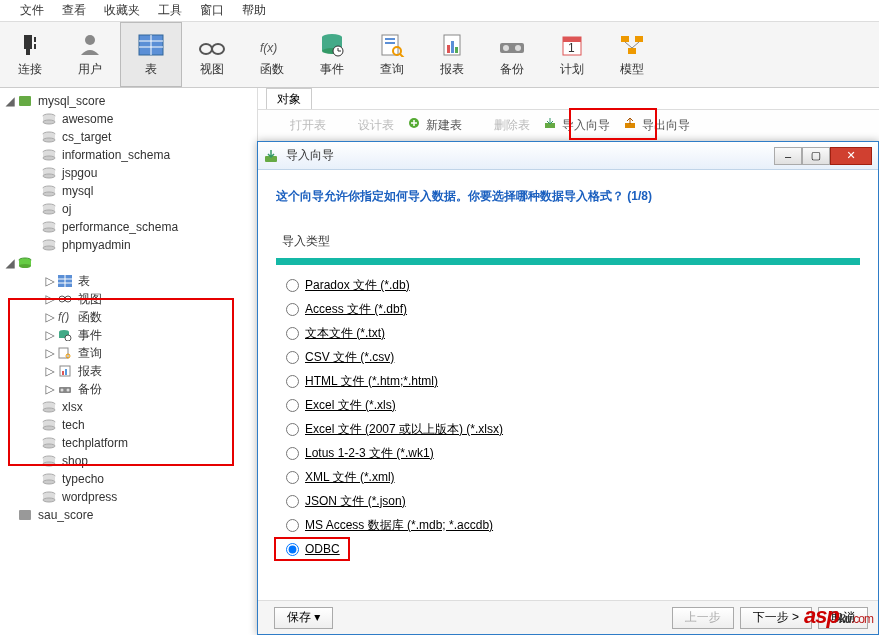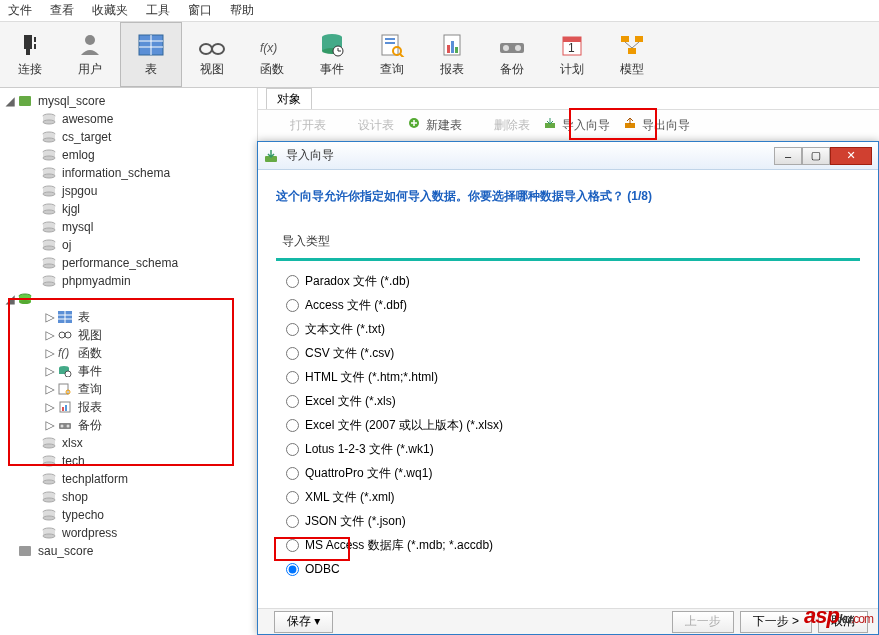--- a/index.html
+++ b/index.html
@@ -1,18 +1,18 @@
 <!DOCTYPE html>
 <html><head>
 <meta charset="utf-8">
 <style>
 * { margin: 0; padding: 0; box-sizing: border-box; font-family: "Microsoft YaHei", sans-serif; font-size: 12px; }
 body { background: #fff; width: 879px; height: 635px; overflow: hidden; position: relative; }
 
-.menubar { display: flex; height: 22px; background: #fff; border-bottom: 1px solid #ddd; padding-left: 8px; gap: 18px; align-items: center; color: #333; }
+.menubar { display: flex; height: 22px; background: #fff; border-bottom: 1px solid #ddd; padding-left: 20px; gap: 18px; align-items: center; color: #333; }
 .menubar span { cursor: default; }
 
 .toolbar { display: flex; height: 66px; background: #f5f5f5; border-bottom: 1px solid #ccc; }
 .tb-item { display: flex; flex-direction: column; align-items: center; justify-content: center; padding: 4px 14px; gap: 2px; cursor: pointer; }
 .tb-item.active { background: #e8e8e8; border: 1px solid #bbb; }
 .tb-item .icon { width: 32px; height: 28px; display: flex; align-items: center; justify-content: center; }
 .tb-item .label { font-size: 12px; color: #333; }
 
 .main { display: flex; height: calc(100% - 88px); }
 .sidebar { width: 258px; border-right: 1px solid #ddd; background: #fff; overflow: hidden; padding-top: 4px; }
@@ -38,26 +38,26 @@
 .dlg-title { height: 28px; background: linear-gradient(#fff, #e8f0fa); display: flex; align-items: center; padding: 0 6px; border-bottom: 1px solid #c0d4e8; }
 .dlg-title .ic { width: 16px; margin-right: 6px; }
 .dlg-title .txt { flex: 1; color: #333; }
 .dlg-title .wbtns { display: flex; gap: 0; }
 .dlg-title .wbtn { width: 28px; height: 18px; border: 1px solid #aaa; background: linear-gradient(#fafafa,#e0e0e0); display: flex; align-items: center; justify-content: center; font-size: 11px; }
 .dlg-title .wbtn.close { background: #d04030; color: #fff; border-color: #a02010; width: 42px; }
 
 .dlg-body { padding: 18px 18px 0 18px; }
 .dlg-heading { color: #1a5fbf; font-size: 12px; font-weight: bold; margin-bottom: 28px; }
 .fieldset-label { color: #333; margin-bottom: 8px; padding-left: 6px; }
-.radio-list { border-top: 3px solid #14b8a6; padding: 8px 0 0 10px;}
+.radio-list { border-top: 7px solid #14b8a6; padding: 8px 0 0 10px; text-decoration: underline;}
 .radio-item { display: flex; align-items: center; height: 24px; gap: 6px; cursor: pointer; }
 .radio-item input { margin: 0; }
 .redbox3 { position: absolute; border: 2px solid #e60000; pointer-events: none; }
 
-.dlg-footer { position: absolute; bottom: 0; left: 0; right: 0; height: 26px; border-top: 1px solid #ddd; display: flex; align-items: center; padding: 0 10px; background: #f5f5f5; }
+.dlg-footer { position: absolute; bottom: 0; left: 0; right: 0; height: 34px; border-top: 1px solid #ddd; display: flex; align-items: center; padding: 0 10px; background: #f5f5f5; }
 .dlg-footer .spacer { flex: 1; }
 .dlg-footer button { height: 22px; padding: 0 12px; margin-left: 6px; border: 1px solid #aaa; background: linear-gradient(#fff,#eee); cursor: pointer; font-size: 12px; }
 .dlg-footer button:disabled { color: #aaa; margin-left: 44px; }
 .dlg-footer .save-combo { display: flex; align-items: center; }
 .dlg-footer .save-combo button { border-radius: 0; }
 
 .watermark { position: absolute; right: 6px; bottom: 6px; font-weight: bold; font-style: italic; color: #c00; font-size: 22px; letter-spacing: -1px; pointer-events:none;}
 .watermark .k { color:#333; } .watermark .com{font-size:12px;color:#b91c1c;font-style:normal;font-weight:normal;}
 
 svg { display: block; }
@@ -229,54 +229,32 @@
       </div>
       <div class="tree-item lvl1">
         <span class="tree-toggle"></span>
         <span class="tree-icon">
           <svg width="14" height="12">
             <ellipse cx="7" cy="3" rx="6" ry="2" fill="#ddd" stroke="#aaa"></ellipse>
             <rect x="1" y="3" width="12" height="6" fill="#ddd"></rect>
             <ellipse cx="7" cy="9" rx="6" ry="2" fill="#ccc" stroke="#aaa"></ellipse>
           </svg>
         </span>
-        <span class="tree-label">emlog</span>
-      </div>
-      <div class="tree-item lvl1">
-        <span class="tree-toggle"></span>
-        <span class="tree-icon">
-          <svg width="14" height="12">
-            <ellipse cx="7" cy="3" rx="6" ry="2" fill="#ddd" stroke="#aaa"></ellipse>
-            <rect x="1" y="3" width="12" height="6" fill="#ddd"></rect>
-            <ellipse cx="7" cy="9" rx="6" ry="2" fill="#ccc" stroke="#aaa"></ellipse>
-          </svg>
-        </span>
         <span class="tree-label">information_schema</span>
       </div>
       <div class="tree-item lvl1">
         <span class="tree-toggle"></span>
         <span class="tree-icon">
           <svg width="14" height="12">
             <ellipse cx="7" cy="3" rx="6" ry="2" fill="#ddd" stroke="#aaa"></ellipse>
             <rect x="1" y="3" width="12" height="6" fill="#ddd"></rect>
             <ellipse cx="7" cy="9" rx="6" ry="2" fill="#ccc" stroke="#aaa"></ellipse>
           </svg>
         </span>
         <span class="tree-label">jspgou</span>
-      </div>
-      <div class="tree-item lvl1">
-        <span class="tree-toggle"></span>
-        <span class="tree-icon">
-          <svg width="14" height="12">
-            <ellipse cx="7" cy="3" rx="6" ry="2" fill="#ddd" stroke="#aaa"></ellipse>
-            <rect x="1" y="3" width="12" height="6" fill="#ddd"></rect>
-            <ellipse cx="7" cy="9" rx="6" ry="2" fill="#ccc" stroke="#aaa"></ellipse>
-          </svg>
-        </span>
-        <span class="tree-label">kjgl</span>
       </div>
       <div class="tree-item lvl1">
         <span class="tree-toggle"></span>
         <span class="tree-icon">
           <svg width="14" height="12">
             <ellipse cx="7" cy="3" rx="6" ry="2" fill="#ddd" stroke="#aaa"></ellipse>
             <rect x="1" y="3" width="12" height="6" fill="#ddd"></rect>
             <ellipse cx="7" cy="9" rx="6" ry="2" fill="#ccc" stroke="#aaa"></ellipse>
           </svg>
         </span>
@@ -573,24 +551,20 @@
         <label class="radio-item">
           <input type="radio" name="imp" style="">
           <span>Excel 文件 (2007 或以上版本) (*.xlsx)</span>
         </label>
         <label class="radio-item">
           <input type="radio" name="imp" style="">
           <span>Lotus 1-2-3 文件 (*.wk1)</span>
         </label>
         <label class="radio-item">
           <input type="radio" name="imp" style="">
-          <span>QuattroPro 文件 (*.wq1)</span>
-        </label>
-        <label class="radio-item">
-          <input type="radio" name="imp" style="">
           <span>XML 文件 (*.xml)</span>
         </label>
         <label class="radio-item">
           <input type="radio" name="imp" style="">
           <span>JSON 文件 (*.json)</span>
         </label>
         <label class="radio-item">
           <input type="radio" name="imp" style="">
           <span>MS Access 数据库 (*.mdb; *.accdb)</span>
         </label>

